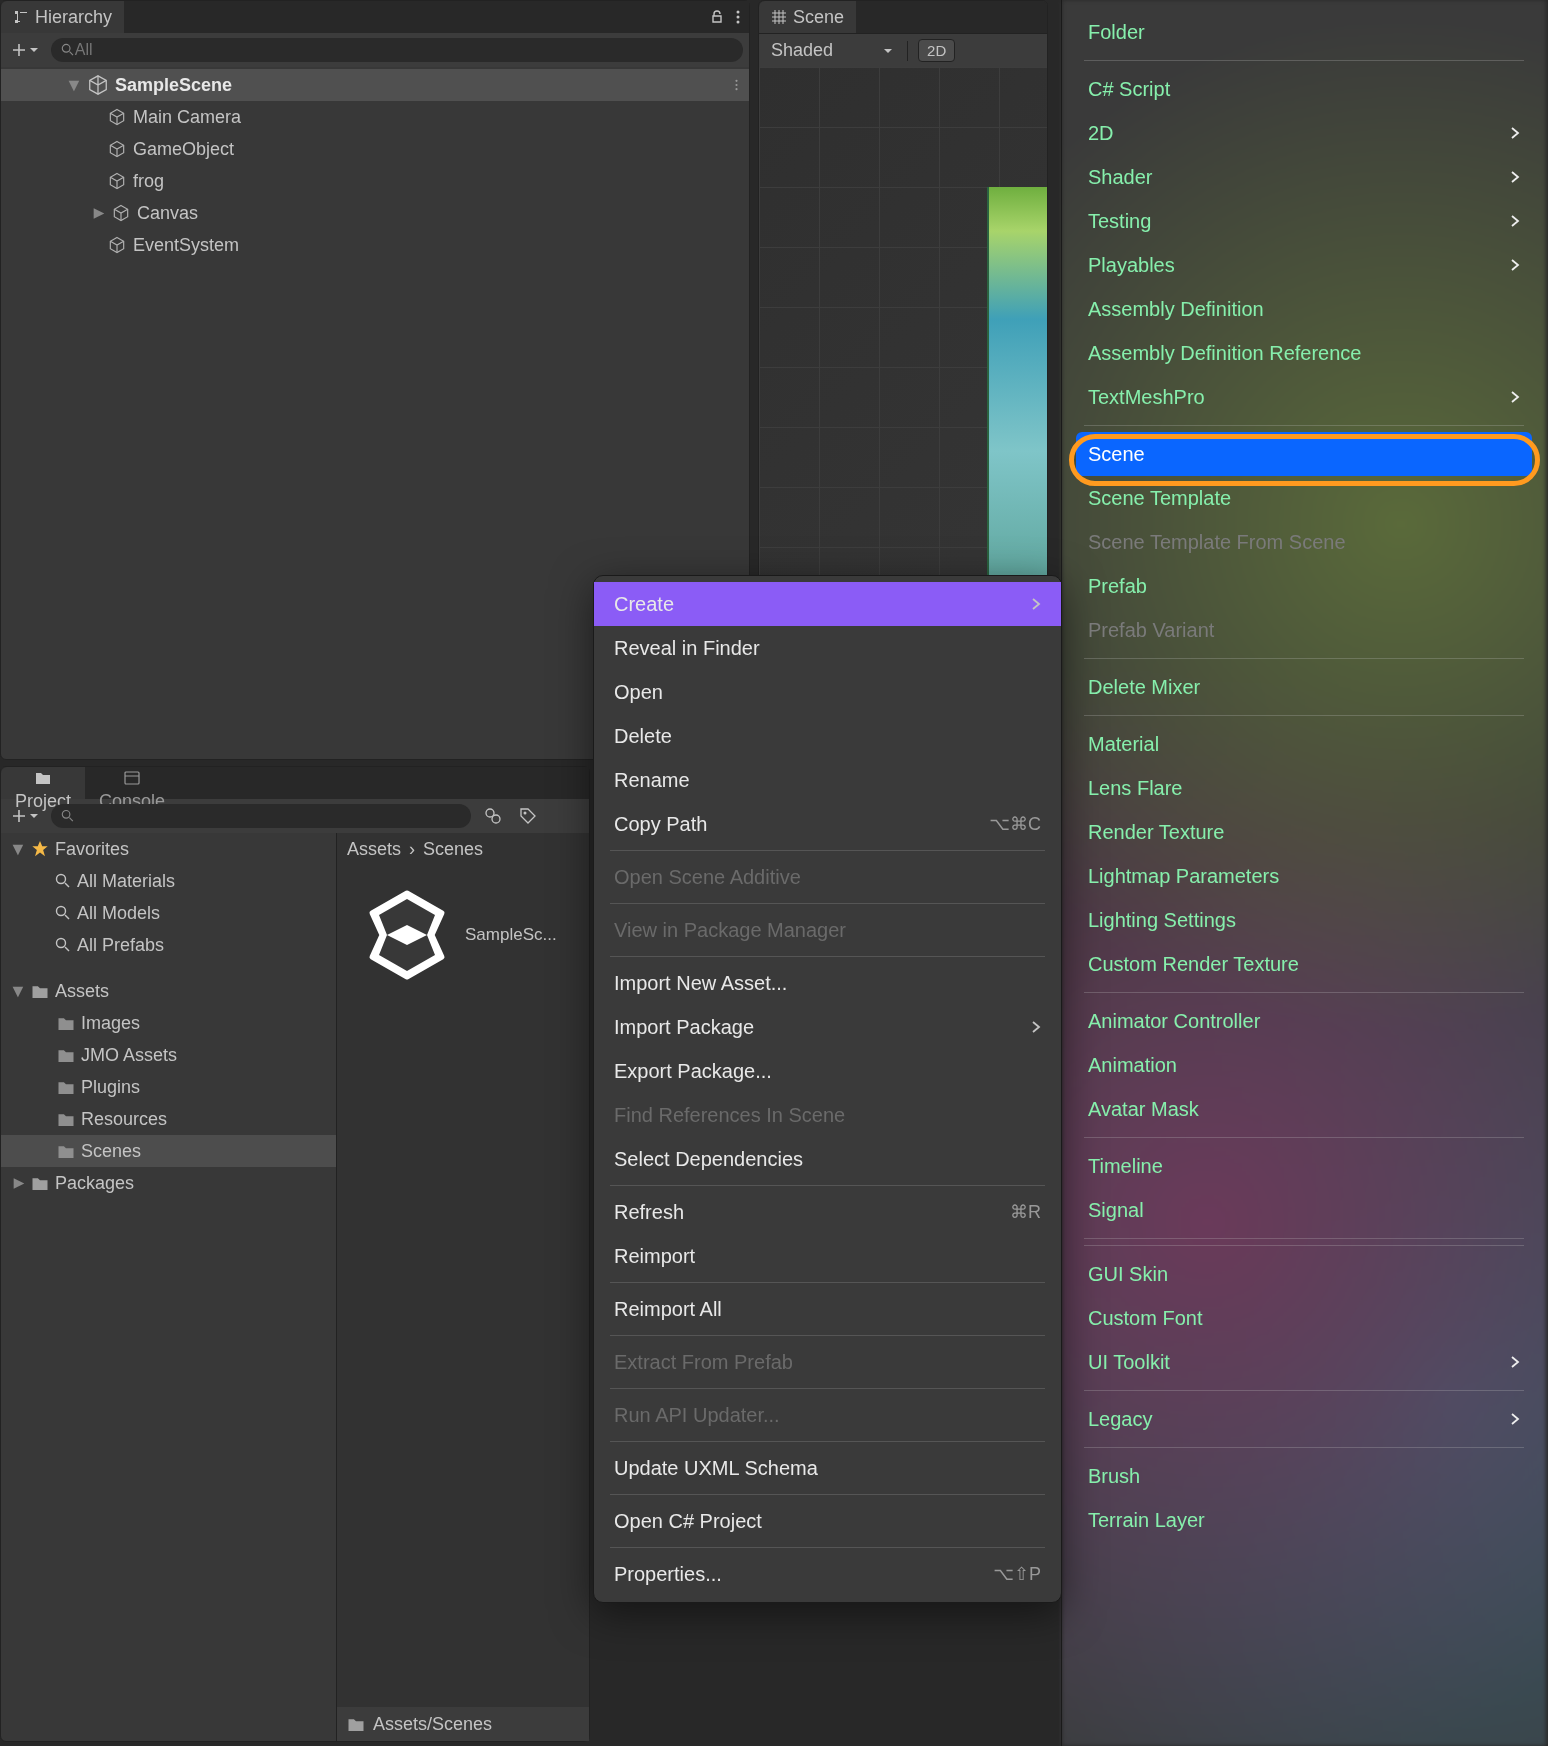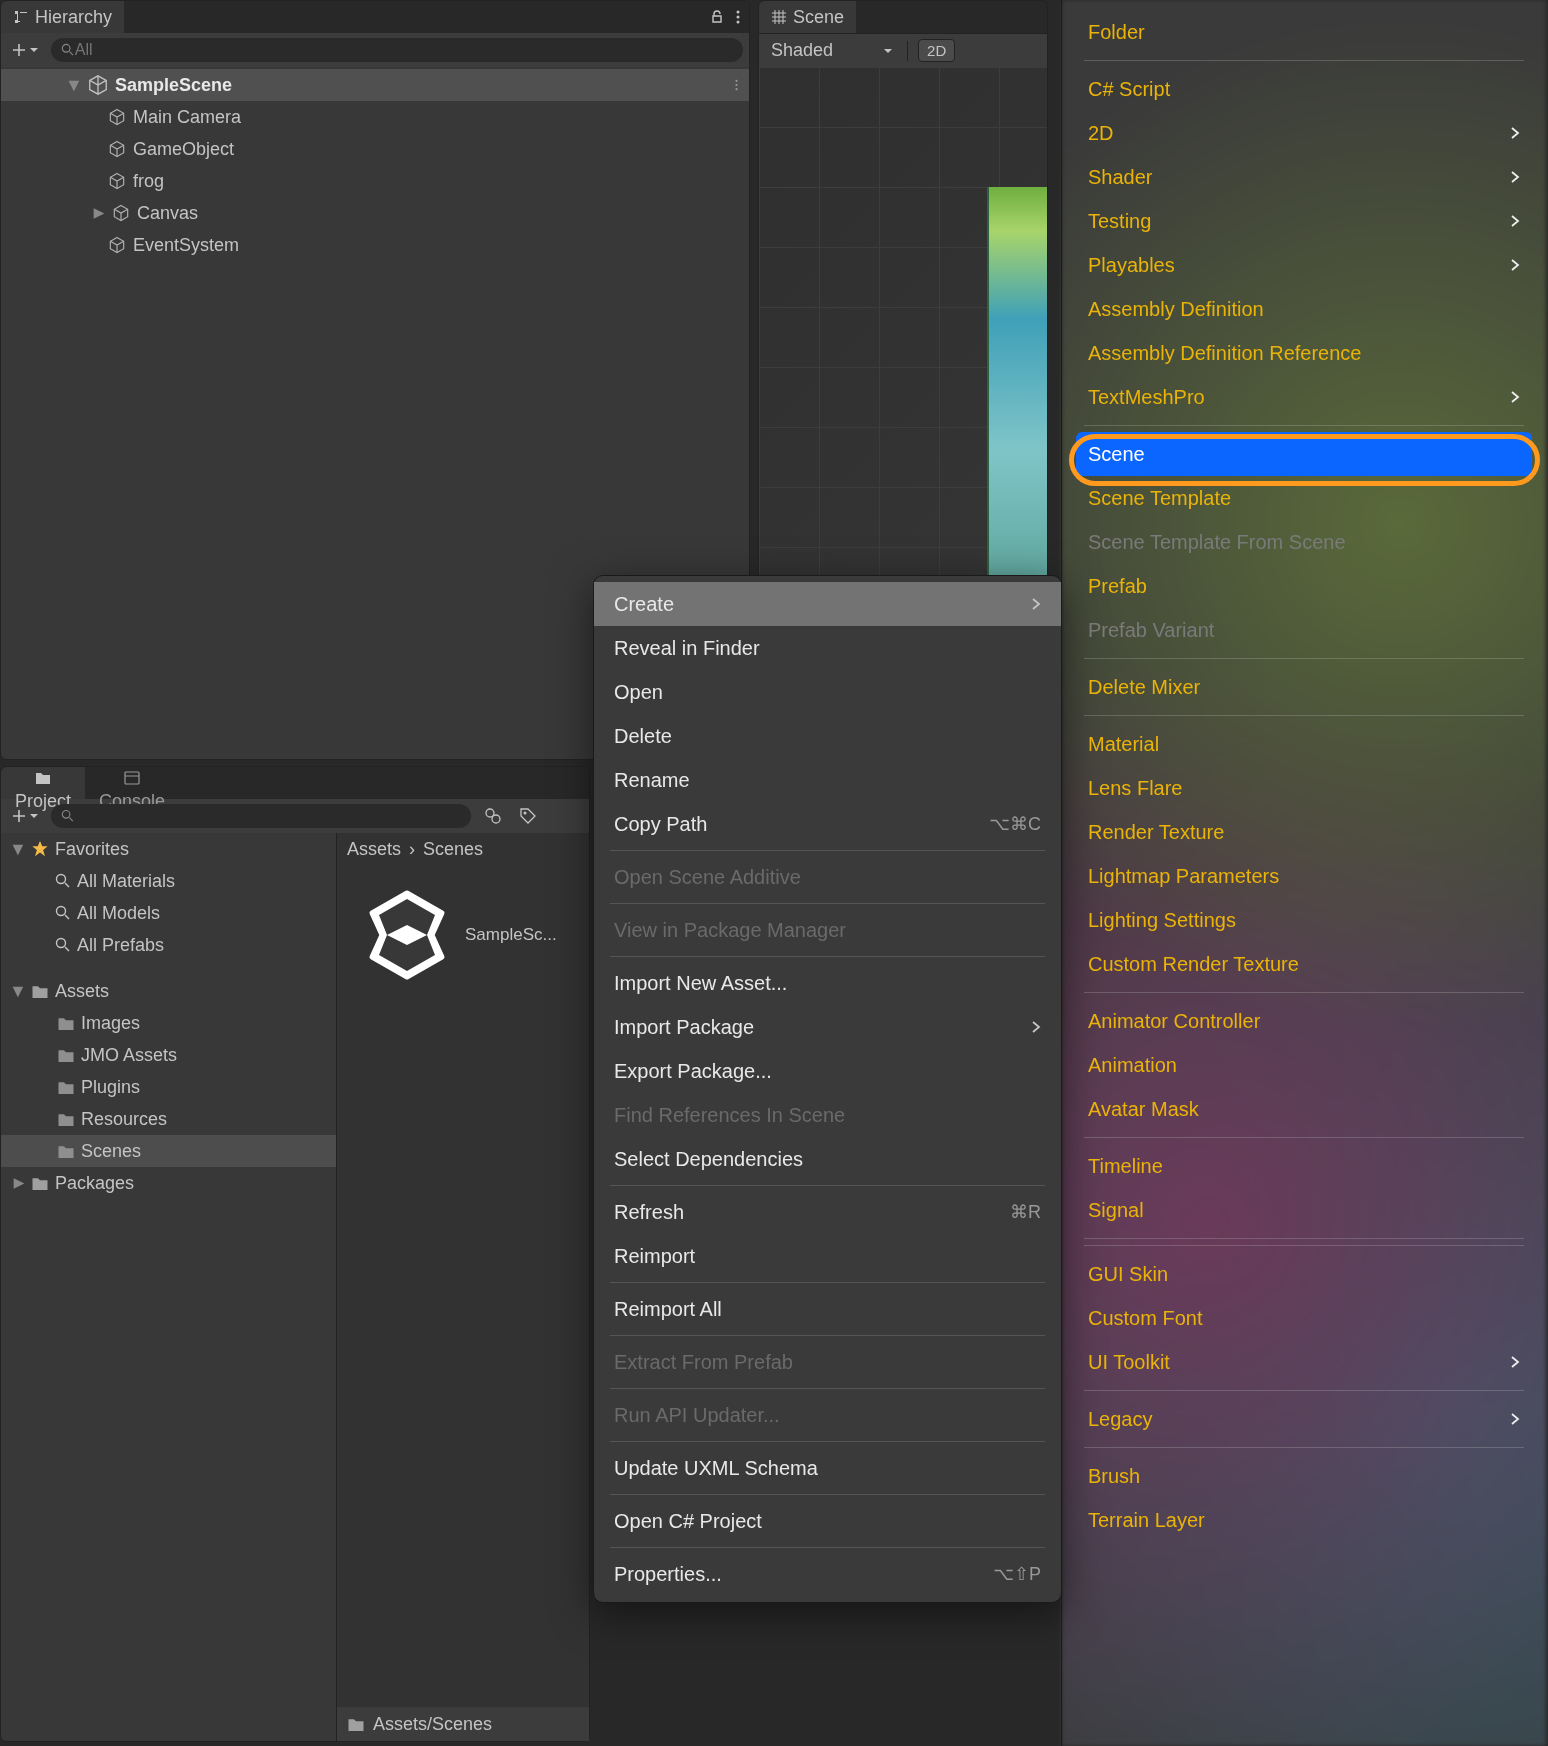--- a/index.html
+++ b/index.html
@@ -48,30 +48,30 @@
   .asset-item { width: 130px; display: flex; flex-direction: row; align-items: center; gap: 8px; }
   .asset-icon { width: 100px; height: 100px; display: flex; align-items: center; justify-content: center; }
   .asset-label { font-size: 17px; color: #c4c4c4; }
   .footer-path { height: 34px; display: flex; align-items: center; padding: 0 10px; gap: 8px; background: #3c3c3c; color: #c4c4c4; }
   .ptree-row { display: flex; align-items: center; height: 32px; gap: 6px; color: #c4c4c4; }
   .ptree-row.selected { background: #4d4d4d; }
   
   
   .ctx-menu { position: absolute; left: 593px; top: 575px; width: 469px; background: #3a3a3a; border: 1px solid #1a1a1a; border-radius: 10px; padding: 6px 0; box-shadow: 0 10px 40px rgba(0,0,0,.5); }
   .ctx-item { display: flex; align-items: center; height: 44px; padding: 0 20px; color: #e8e8e8; font-size: 20px; }
-  .ctx-item.hover { background: #737373; }
+  .ctx-item.hover { background: #8b5cf6; }
   .ctx-item.disabled { color: #6a6a6a; }
   .ctx-shortcut { margin-left: auto; color: #999; font-size: 18px; }
   .ctx-arrow { margin-left: auto; color: #c4c4c4; }
   .ctx-sep { height: 1px; background: #555; margin: 4px 16px; }
   
   
   .submenu { position: absolute; left: 1061px; top: 0; width: 485px; height: 1746px; border-left: 1px solid #1a1a1a; border-radius: 0 10px 10px 0; padding: 10px 0; }
   .submenu-bg { position: absolute; inset: 0; background: radial-gradient(circle at 70% 30%, #5a6a3a 0%, transparent 40%), radial-gradient(circle at 30% 70%, #6a3a5a 0%, transparent 45%), radial-gradient(circle at 80% 80%, #3a5a6a 0%, transparent 40%), #3a3a3a; filter: blur(2px); z-index: -1; }
-  .sub-item { display: flex; align-items: center; height: 44px; padding: 0 26px; color: #eab308; font-size: 20px; position: relative; }
+  .sub-item { display: flex; align-items: center; height: 44px; padding: 0 26px; color: #86efac; font-size: 20px; position: relative; }
   .sub-item.hl { background: #0a66ff; color: #fff; border-radius: 6px; margin: 0 14px; padding: 0 12px; }
   .sub-item.disabled { color: #7a7a7a; }
   .sub-arrow { margin-left: auto; color: #eee; }
   .sub-sep { height: 1px; background: rgba(200,200,200,.25); margin: 6px 22px; }
   .hl-ring { position: absolute; left: 1069px; top: 434px; width: 471px; height: 52px; border: 5px solid #ff9a1f; border-radius: 26px; pointer-events: none; }
   
   svg { display: block; }
 </style>
 </head>
 <body>

